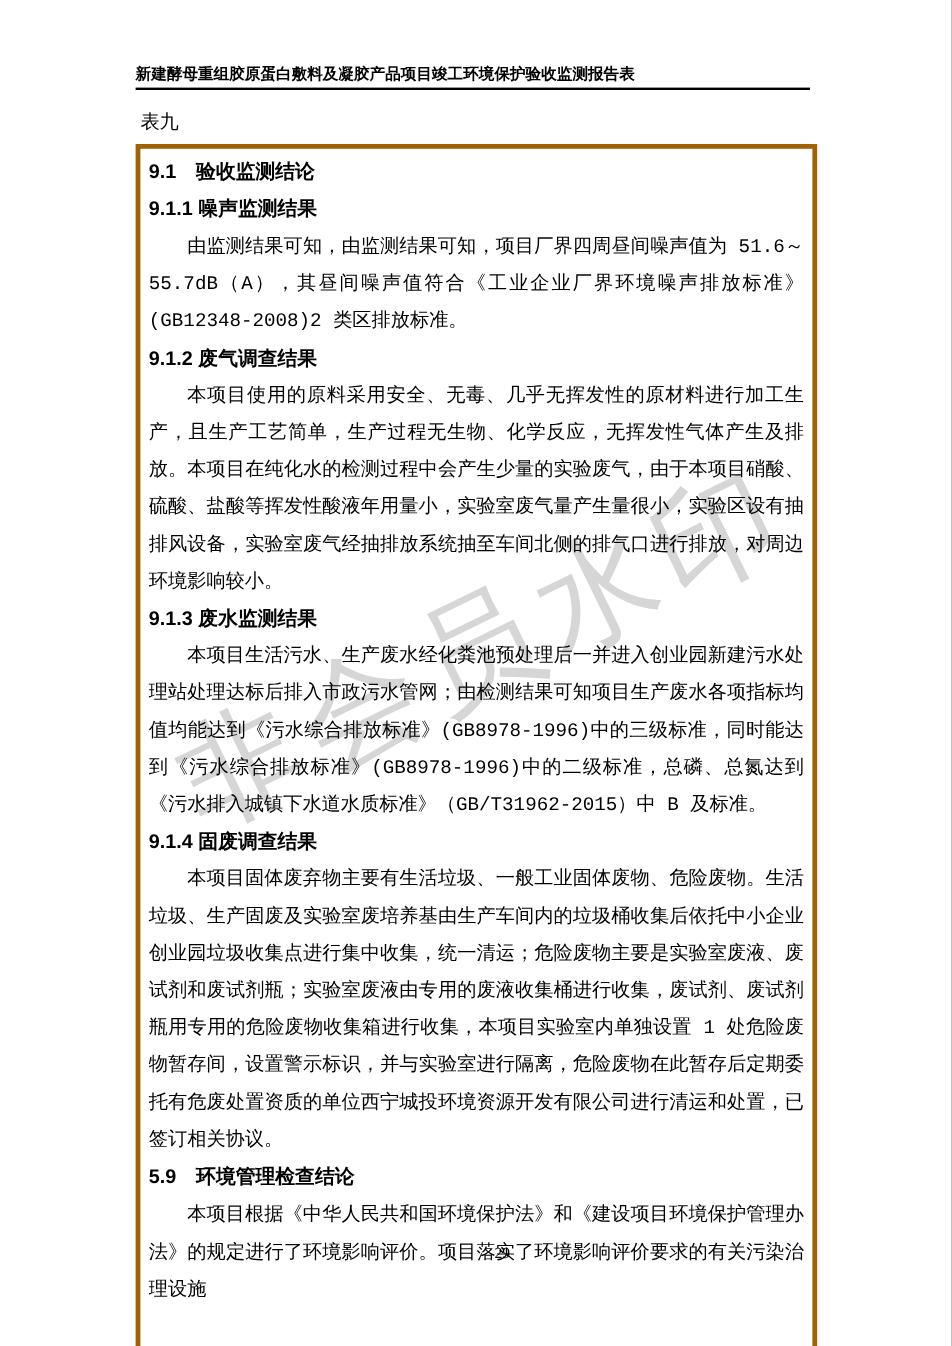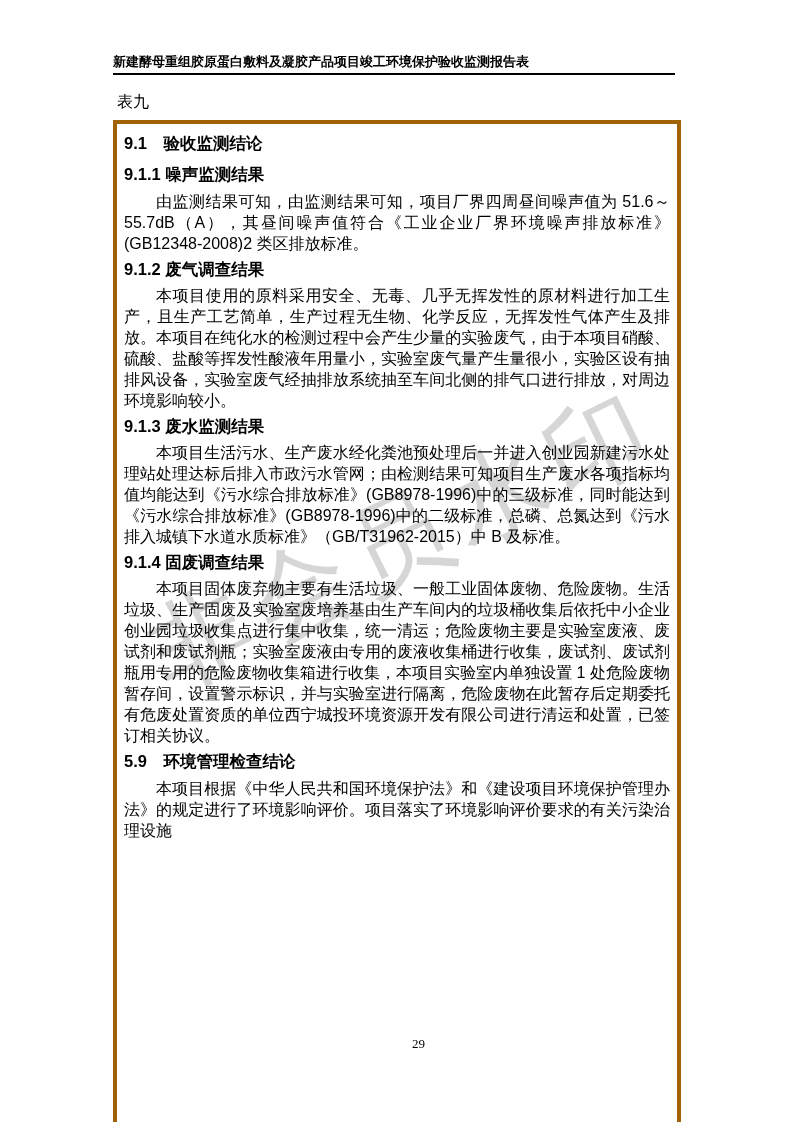--- a/index.html
+++ b/index.html
@@ -74,24 +74,24 @@
     margin: 0;
     font-size: 16.5px;
     line-height: 31.3px;
     font-weight: bold;
     font-family: "Liberation Sans", sans-serif;
     white-space: pre-wrap;
   }
   .body-para {
     margin: 0;
     font-size: 16px;
-    line-height: 21px;
+    line-height: 31px;
     text-indent: 2em;
     text-align: justify;
-    font-family: Liberation Sans, sans-serif;
+    font-family: Liberation Mono, monospace;
   }
   .page-number {
     position: absolute;
     left: 0;
     top: 1036px;
     width: 793px;
     text-align: center;
     font-size: 13px;
     font-family: "Liberation Serif", serif;
     z-index: 2;

